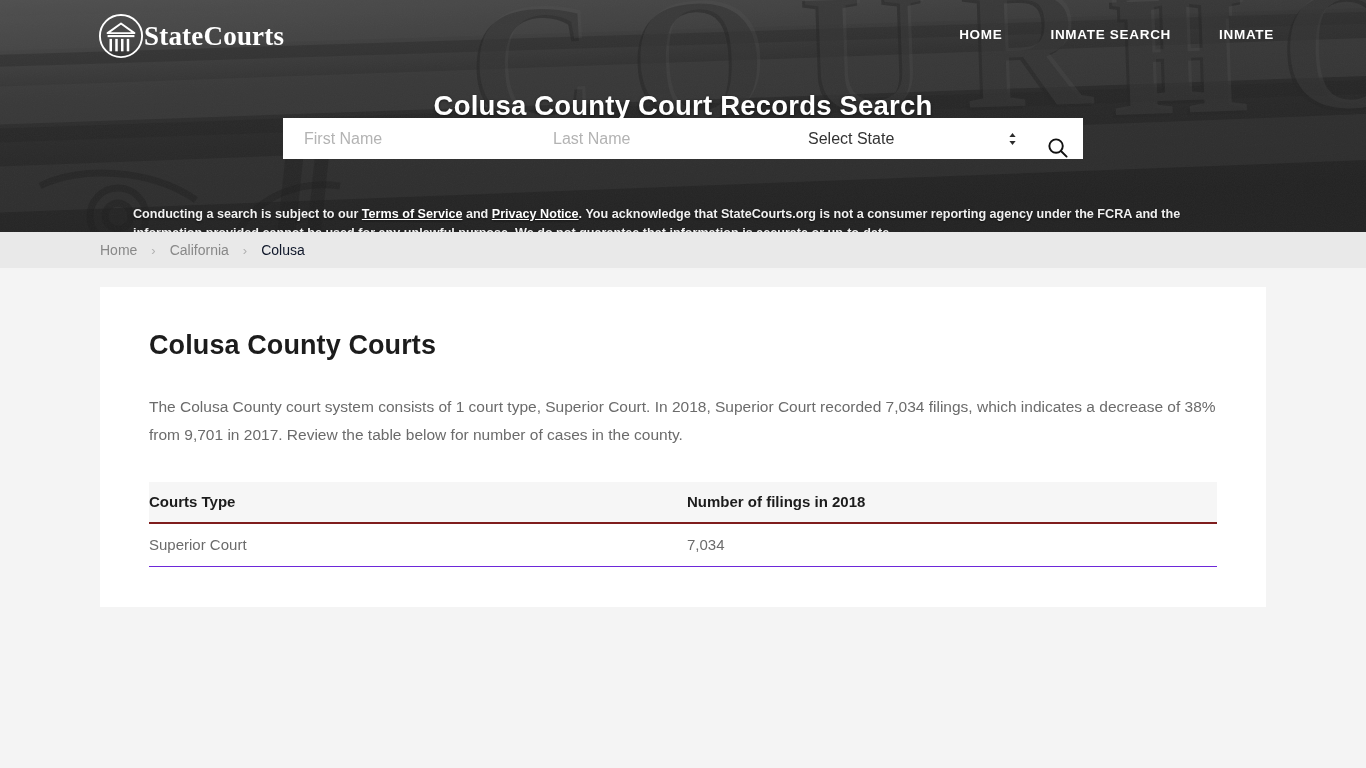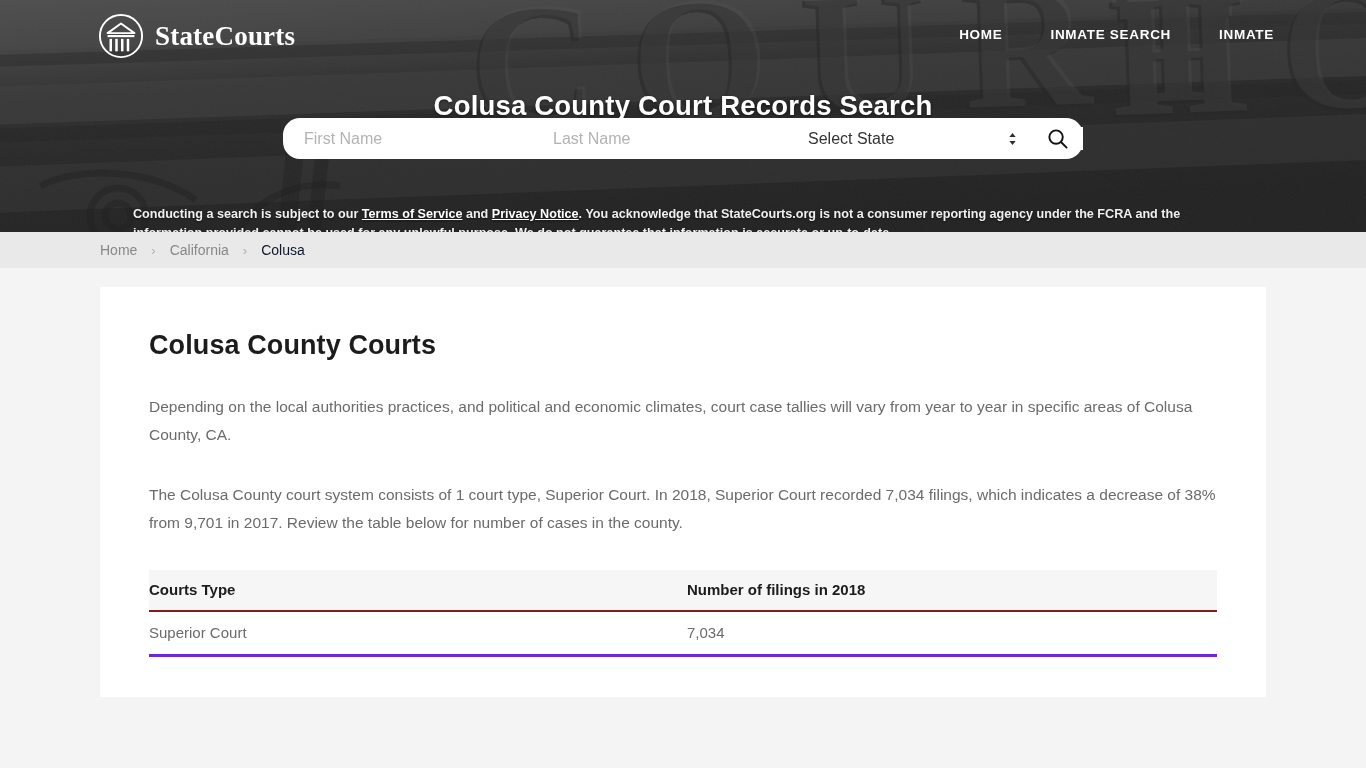--- a/index.html
+++ b/index.html
@@ -39,21 +39,20 @@
     height: 232px;
   }
 
   
   .brand {
     position: absolute;
     left: 98px;
     top: 13px;
     display: flex;
     align-items: center;
-    gap: 11px;
     text-decoration: none;
   }
   .brand-mark {
     width: 46px;
     height: 46px;
     flex: 0 0 46px;
   }
   .brand-text {
     font-family: "Liberation Serif", serif;
     font-size: 27px;
@@ -97,22 +96,21 @@
 
   
   .searchbar {
     position: absolute;
     left: 283px;
     top: 118px;
     width: 800px;
     height: 41px;
     background: #ffffff;
     display: flex;
-    align-items: center;
-    border-radius: 17px;
+    align-items: flex-end;
   }
   .sb-field {
     position: relative;
     display: flex;
     align-items: center;
     height: 100%;
   }
   .sb-field input,
   .sb-field select {
     border: 0;
@@ -247,21 +245,21 @@
     font-size: 15px;
     font-weight: bold;
     color: #1c1c1c;
     padding: 11px 0 12px 0;
     border-bottom: 2px solid #7f1d1d;
   }
   table.filings td {
     font-size: 15px;
     color: #6b6b6b;
     padding: 12px 0 13px 0;
-    border-bottom: 3px solid #6d28d9;
+    border-bottom: 1px solid #6d28d9;
   }
   table.filings th.c1, table.filings td.c1 { width: 538px; }
   table.filings th.c1 { padding-left: 0; }
 </style>
 </head>
 <body>
 
 <div class="hero">
 
   <svg class="hero-bg" viewBox="0 0 1366 232" preserveAspectRatio="none">
@@ -388,21 +386,20 @@
     <span class="crumb-current">Colusa</span>
   </div>
 </div>
 
 <div class="page">
 
   <div class="card">
     <h2 class="card-title">Colusa County Courts</h2>
 
 
-    <p class="para">Depending on the local authorities practices, and political and economic climates, court case tallies will vary from year to year in specific areas of Colusa County, CA.</p>
     <p class="para">The Colusa County court system consists of 1 court type, Superior Court. In 2018, Superior Court recorded 7,034 filings, which indicates a decrease of 38% from 9,701 in 2017. Review the table below for number of cases in the county.</p>
 
     <table class="filings">
       <thead>
         <tr>
           <th class="c1">Courts Type</th>
           <th>Number of filings in 2018</th>
         </tr>
       </thead>
       <tbody>

